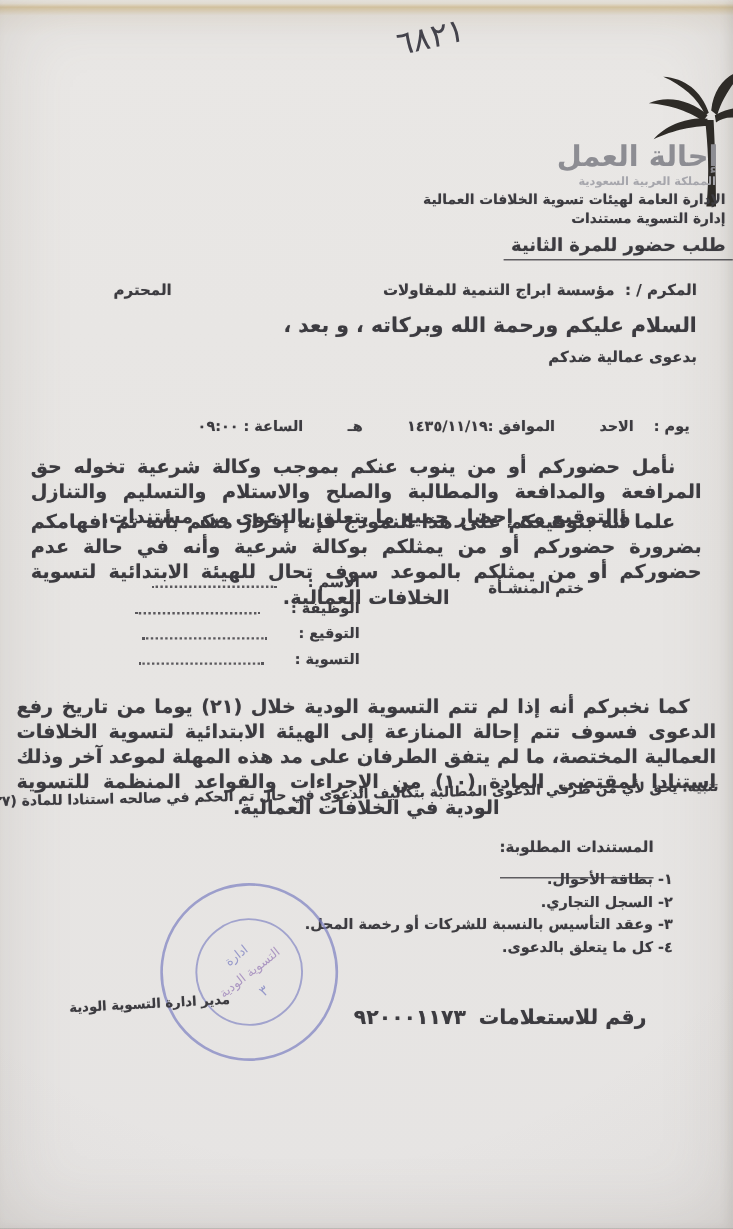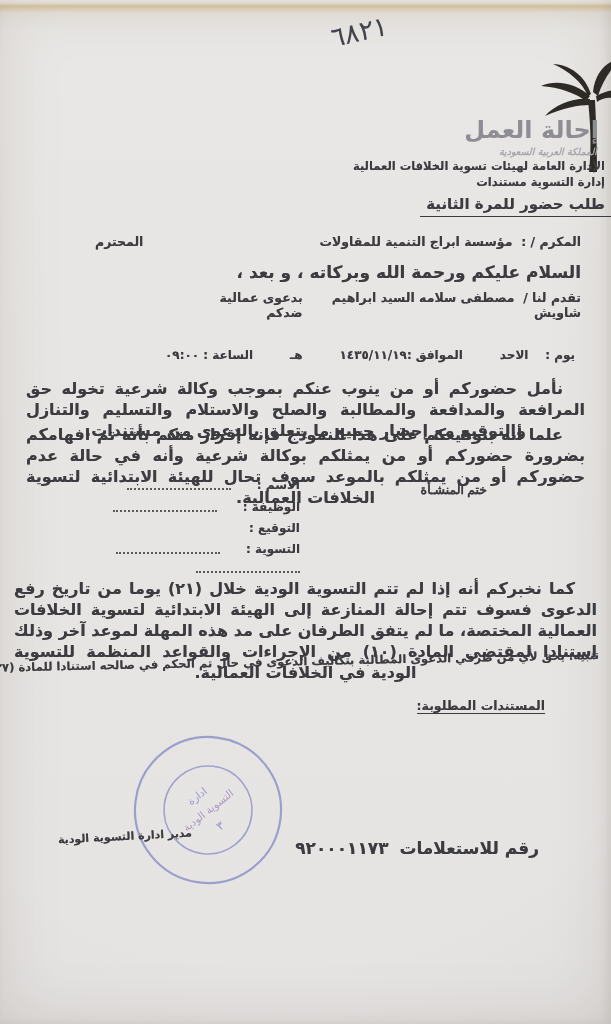--- a/index.html
+++ b/index.html
@@ -12,43 +12,43 @@
     box-shadow:inset 0 0 60px rgba(120,110,100,.18), inset -4px 0 8px rgba(110,100,90,.12);
   }
   .vignette{position:absolute;inset:0;pointer-events:none;
     background:radial-gradient(130% 90% at 45% 40%, rgba(0,0,0,0) 60%, rgba(100,92,80,.10) 100%);}
   .abs{position:absolute;}
   .txt{font-weight:bold;color:#3c3b40;text-shadow:0 0 .6px rgba(70,68,70,.55);}
   .handwritten{top:16px;left:330px;font-size:27px;letter-spacing:7px;color:#44434c;
     transform:rotate(-13deg) skewX(-6deg);font-weight:normal;}
   .palm{top:56px;right:-10px;width:86px;height:118px;}
   .ministry-name{top:116px;right:12px;font-size:24px;color:#8d8d93;font-weight:bold;letter-spacing:1px;}
-  .country{top:146px;right:14px;font-size:9.5px;color:#a6a6ac;font-weight:bold;font-style:italic;}
+  .country{top:146px;right:14px;font-size:9.5px;color:#a6a6ac;font-weight:bold;}
   .dept1{top:159px;right:6px;font-size:11.5px;}
   .dept2{top:175px;right:6px;font-size:11.5px;}
   .title-wrap{top:194px;left:0;right:0;}
   .title-wrap span{font-size:15px;font-weight:bold;border-bottom:1.6px solid #3c3b40;padding:0 6px 3px;}
   .row{display:flex;justify-content:space-between;align-items:baseline;font-size:12.5px;}
   .row-addressee{top:234px;right:30px;left:95px;}
   .greeting{top:262px;right:30px;font-size:17px;}
   .row-claimant{top:290px;right:30px;left:188px;}
   .intro{top:320px;right:34px;font-size:12px;}
   .row-datetime{top:348px;right:36px;left:165px;font-size:12px;}
   .para{font-size:16px;line-height:21px;text-align:justify;text-align-last:center;text-indent:22px;}
   .para1{top:378px;right:26px;left:26px;}
   .para2{top:424px;right:26px;left:26px;}
-  .stamp-label{top:482px;right:124px;font-size:12.5px;font-family:Liberation Serif, serif;}
+  .stamp-label{top:482px;right:124px;font-size:12.5px;}
   .field-row{display:flex;align-items:flex-start;gap:26px;font-size:12px;}
   .f0{top:478px;right:311px;} .f1{top:500px;right:311px;}
-  .f2{top:521px;right:311px;flex-direction:column;} .f3{top:542px;right:311px;}
+  .f2{top:521px;right:311px;} .f3{top:542px;right:311px;}
   .dots{width:104px;border-bottom:2px dotted #5a585c;height:10px;}
   .para3{top:578px;right:14px;left:14px;}
   .notice{top:648px;right:12px;left:0;white-space:nowrap;font-size:11.6px;transform:rotate(-1.2deg);transform-origin:right center;}
   .docs-title{top:698px;right:66px;font-size:12.5px;}
-  .docs-title span{border-bottom:1.6px solid #3c3b40;padding-bottom:0;margin-left:48px;}
+  .docs-title span{border-bottom:1.6px solid #3c3b40;padding-bottom:18px;margin-left:48px;}
   .docs-list{top:724px;right:50px;font-size:12px;line-height:18.5px;text-align:right;}
   .stamp-wrap{top:728px;left:126px;width:164px;height:164px;transform:rotate(-38deg);opacity:.88;}
   .signature{top:830px;left:50px;width:150px;font-size:11px;text-align:center;transform:rotate(-3deg);z-index:3;}
   .info-number{top:838px;right:72px;font-size:17px;letter-spacing:.5px;}
 </style>
 </head>
 <body>
 
 <div class="page">
   <div class="vignette"></div>
@@ -75,21 +75,20 @@
   </div>
 
   <div class="abs row row-addressee">
     <span class="txt"><span>المكرم / :</span>&nbsp;&nbsp;<span>مؤسسة ابراج التنمية للمقاولات</span></span>
     <span class="txt">المحترم</span>
   </div>
 
   <div class="abs greeting txt">السلام عليكم ورحمة الله وبركاته ، و بعد ،</div>
 
   <div class="abs row row-claimant">
-    <span class="txt"><span>تقدم لنا /</span>&nbsp;&nbsp;<span>مصطفى سلامه السيد ابراهيم شاويش</span></span>
     <span class="txt">بدعوى عمالية ضدكم</span>
   </div>
 
 
   <div class="abs row row-datetime">
     <span class="txt"><span>يوم :</span>&nbsp;&nbsp;&nbsp;&nbsp;<span>الاحد</span></span>
     <span class="txt"><span>الموافق :</span><span>١٤٣٥/١١/١٩</span></span>
     <span class="txt">هـ</span>
     <span class="txt"><span>الساعة :</span>&nbsp;<span>٠٩:٠٠</span></span>
   </div>
@@ -118,20 +117,26 @@
 
   <div class="abs para para3 txt">كما نخبركم أنه إذا لم تتم التسوية الودية خلال (٢١) يوما من تاريخ رفع الدعوى فسوف تتم إحالة المنازعة إلى الهيئة الابتدائية لتسوية الخلافات العمالية المختصة، ما لم يتفق الطرفان على مد هذه المهلة لموعد آخر وذلك استنادا لمقتضى المادة (١٠) من الإجراءات والقواعد المنظمة للتسوية الودية في الخلافات العمالية.</div>
 
   <div class="abs notice">
     <span class="txt">تنبيه:</span><span class="txt"> يحق لأي من طرفي الدعوى المطالبة بتكاليف الدعوى في حال تم الحكم في صالحه استنادا للمادة (٢٢٧) من نظام العمل.</span>
   </div>
 
   <div class="abs docs-title">
     <span class="txt">المستندات المطلوبة:</span>
   </div>
+  <div class="abs docs-list">
+    <div class="txt">١- بطاقة الأحوال.</div>
+    <div class="txt">٢- السجل التجاري.</div>
+    <div class="txt">٣- وعقد التأسيس بالنسبة للشركات أو رخصة المحل.</div>
+    <div class="txt">٤- كل ما يتعلق بالدعوى.</div>
+  </div>
 
   <div class="abs stamp-wrap">
     <svg viewBox="0 0 164 164" width="164" height="164">
       <defs>
         <path id="stampCircle" d="M 82,23 a 59,59 0 1,1 -0.01,0" fill="none"></path>
       </defs>
       <circle cx="82" cy="82" r="73" fill="none" stroke="#7d81c2" stroke-width="2.2" opacity=".8"></circle>
       <circle cx="82" cy="82" r="44" fill="none" stroke="#7d81c2" stroke-width="1.6" opacity=".75"></circle>
       <text font-size="10" fill="#7d81c2" letter-spacing="1.5" opacity=".85" font-family="DejaVu Sans, sans-serif">
         <textPath href="#stampCircle">الإدارة العامة لتسوية الخلافات العمالية بجدة</textPath>

